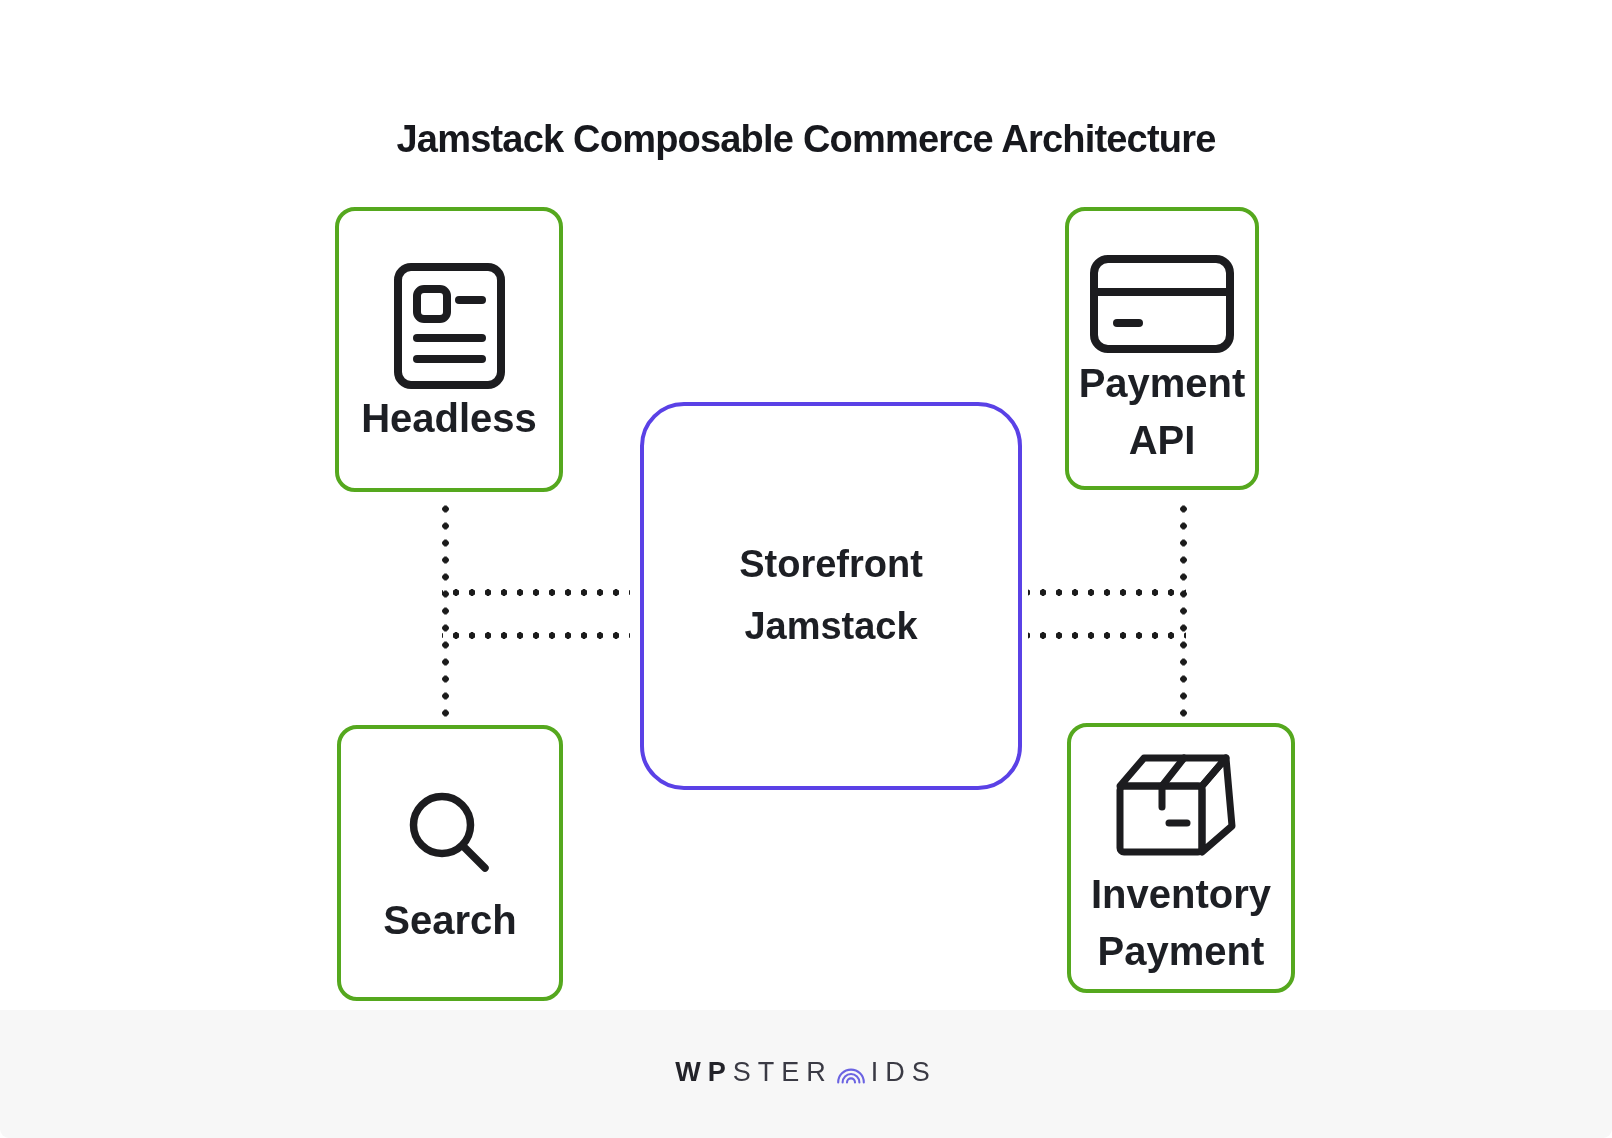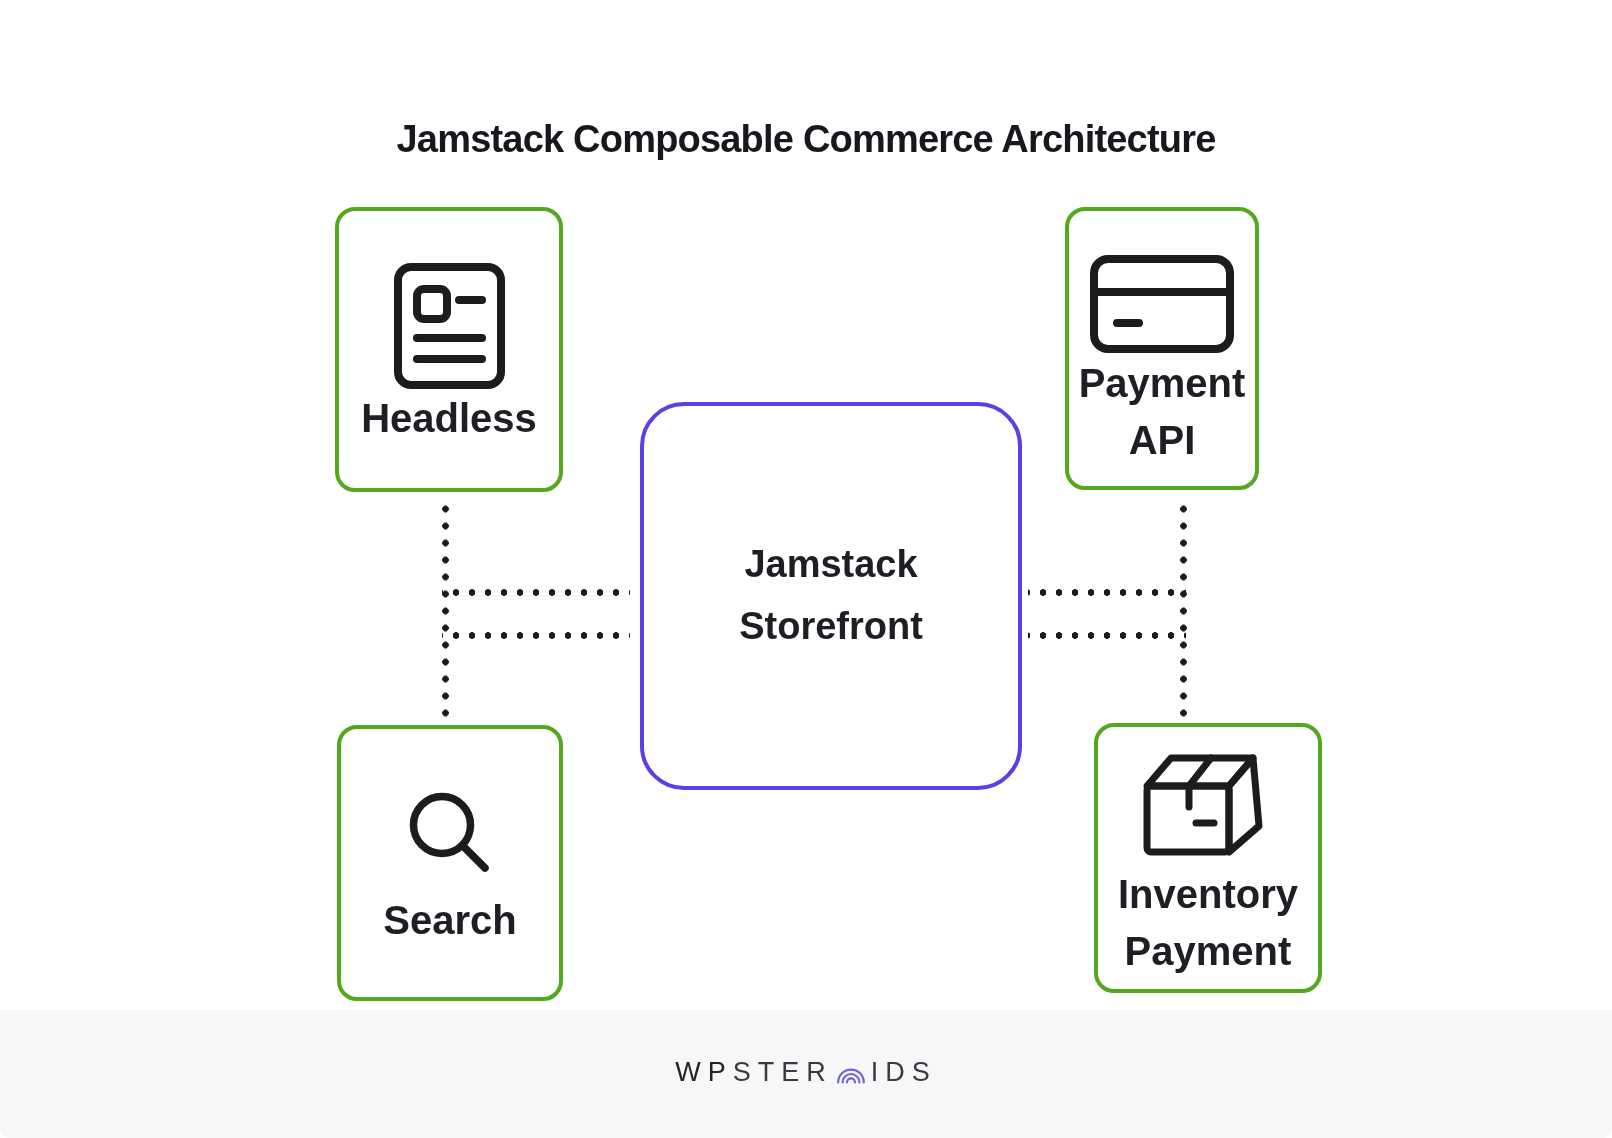--- a/index.html
+++ b/index.html
@@ -38,21 +38,21 @@
   .dots-v{
     position:absolute;width:7px;
     background-image:radial-gradient(circle,#1b1b1b 3.1px,transparent 3.5px);
     background-size:7px 17px;background-position:center;background-repeat:repeat-y;
   }
   .logo{
     position:absolute;left:0;right:0;top:1052px;height:40px;
     display:flex;align-items:center;justify-content:center;
     font-size:27px;letter-spacing:7px;color:#3a3a44;font-weight:400;
   }
-  .logo .logo-bold{font-weight:400;color:#232329;text-align:center;}
+  .logo .logo-bold{font-weight:700;color:#232329;text-align:center;}
   .logo .logo-icon{display:inline-flex;align-items:flex-end;margin:0 4px 0 2px;}
   svg{display:block;}
 </style>
 </head>
 <body>
 
 <div class="stage">
 
   <div class="bottom-band"></div>
 
@@ -105,42 +105,42 @@
           <circle cx="47" cy="43" r="28.5"></circle>
           <line x1="68" y1="64" x2="90" y2="86"></line>
         </g>
       </svg>
     </div>
     <div class="node-label">
       <span>Search</span>
     </div>
   </div>
 
-  <div class="node" style="left:1094px;top:723px;width:228px;height:270px;padding-top:18px;">
+  <div class="node" style="left:1067px;top:723px;width:228px;height:270px;padding-top:18px;">
     <div class="icon">
       <svg width="150" height="122" viewBox="0 0 150 122">
         <g fill="none" stroke="#1c1c1f" stroke-width="7" stroke-linecap="round" stroke-linejoin="round">
           <rect x="14" y="42" width="82" height="66" rx="4"></rect>
           <polygon points="14,42 38,14 120,14 96,42"></polygon>
           <polygon points="96,42 120,14 126,82 96,108"></polygon>
           <line x1="56" y1="42" x2="78" y2="14"></line>
           <line x1="56" y1="42" x2="56" y2="63"></line>
           <line x1="63" y1="79" x2="81" y2="79"></line>
         </g>
       </svg>
     </div>
     <div class="node-label">
       <span>Inventory</span>
       <span>Payment</span>
     </div>
   </div>
 
   <div class="center-node">
+    <span>Storefront</span>
     <span>Jamstack</span>
-    <span>Storefront</span>
   </div>
 
   <div class="logo">
     <span class="logo-bold">WP</span>
       <span>STER</span>
       <span class="logo-icon">
       <svg width="32" height="28" viewBox="0 0 40 34">
         <g fill="none" stroke="#6b63e2" stroke-width="2.6" stroke-linecap="round">
           <path d="M 4 30 A 16 16 0 0 1 36 30"></path>
           <path d="M 9.5 30 A 10.5 10.5 0 0 1 30.5 30"></path>

